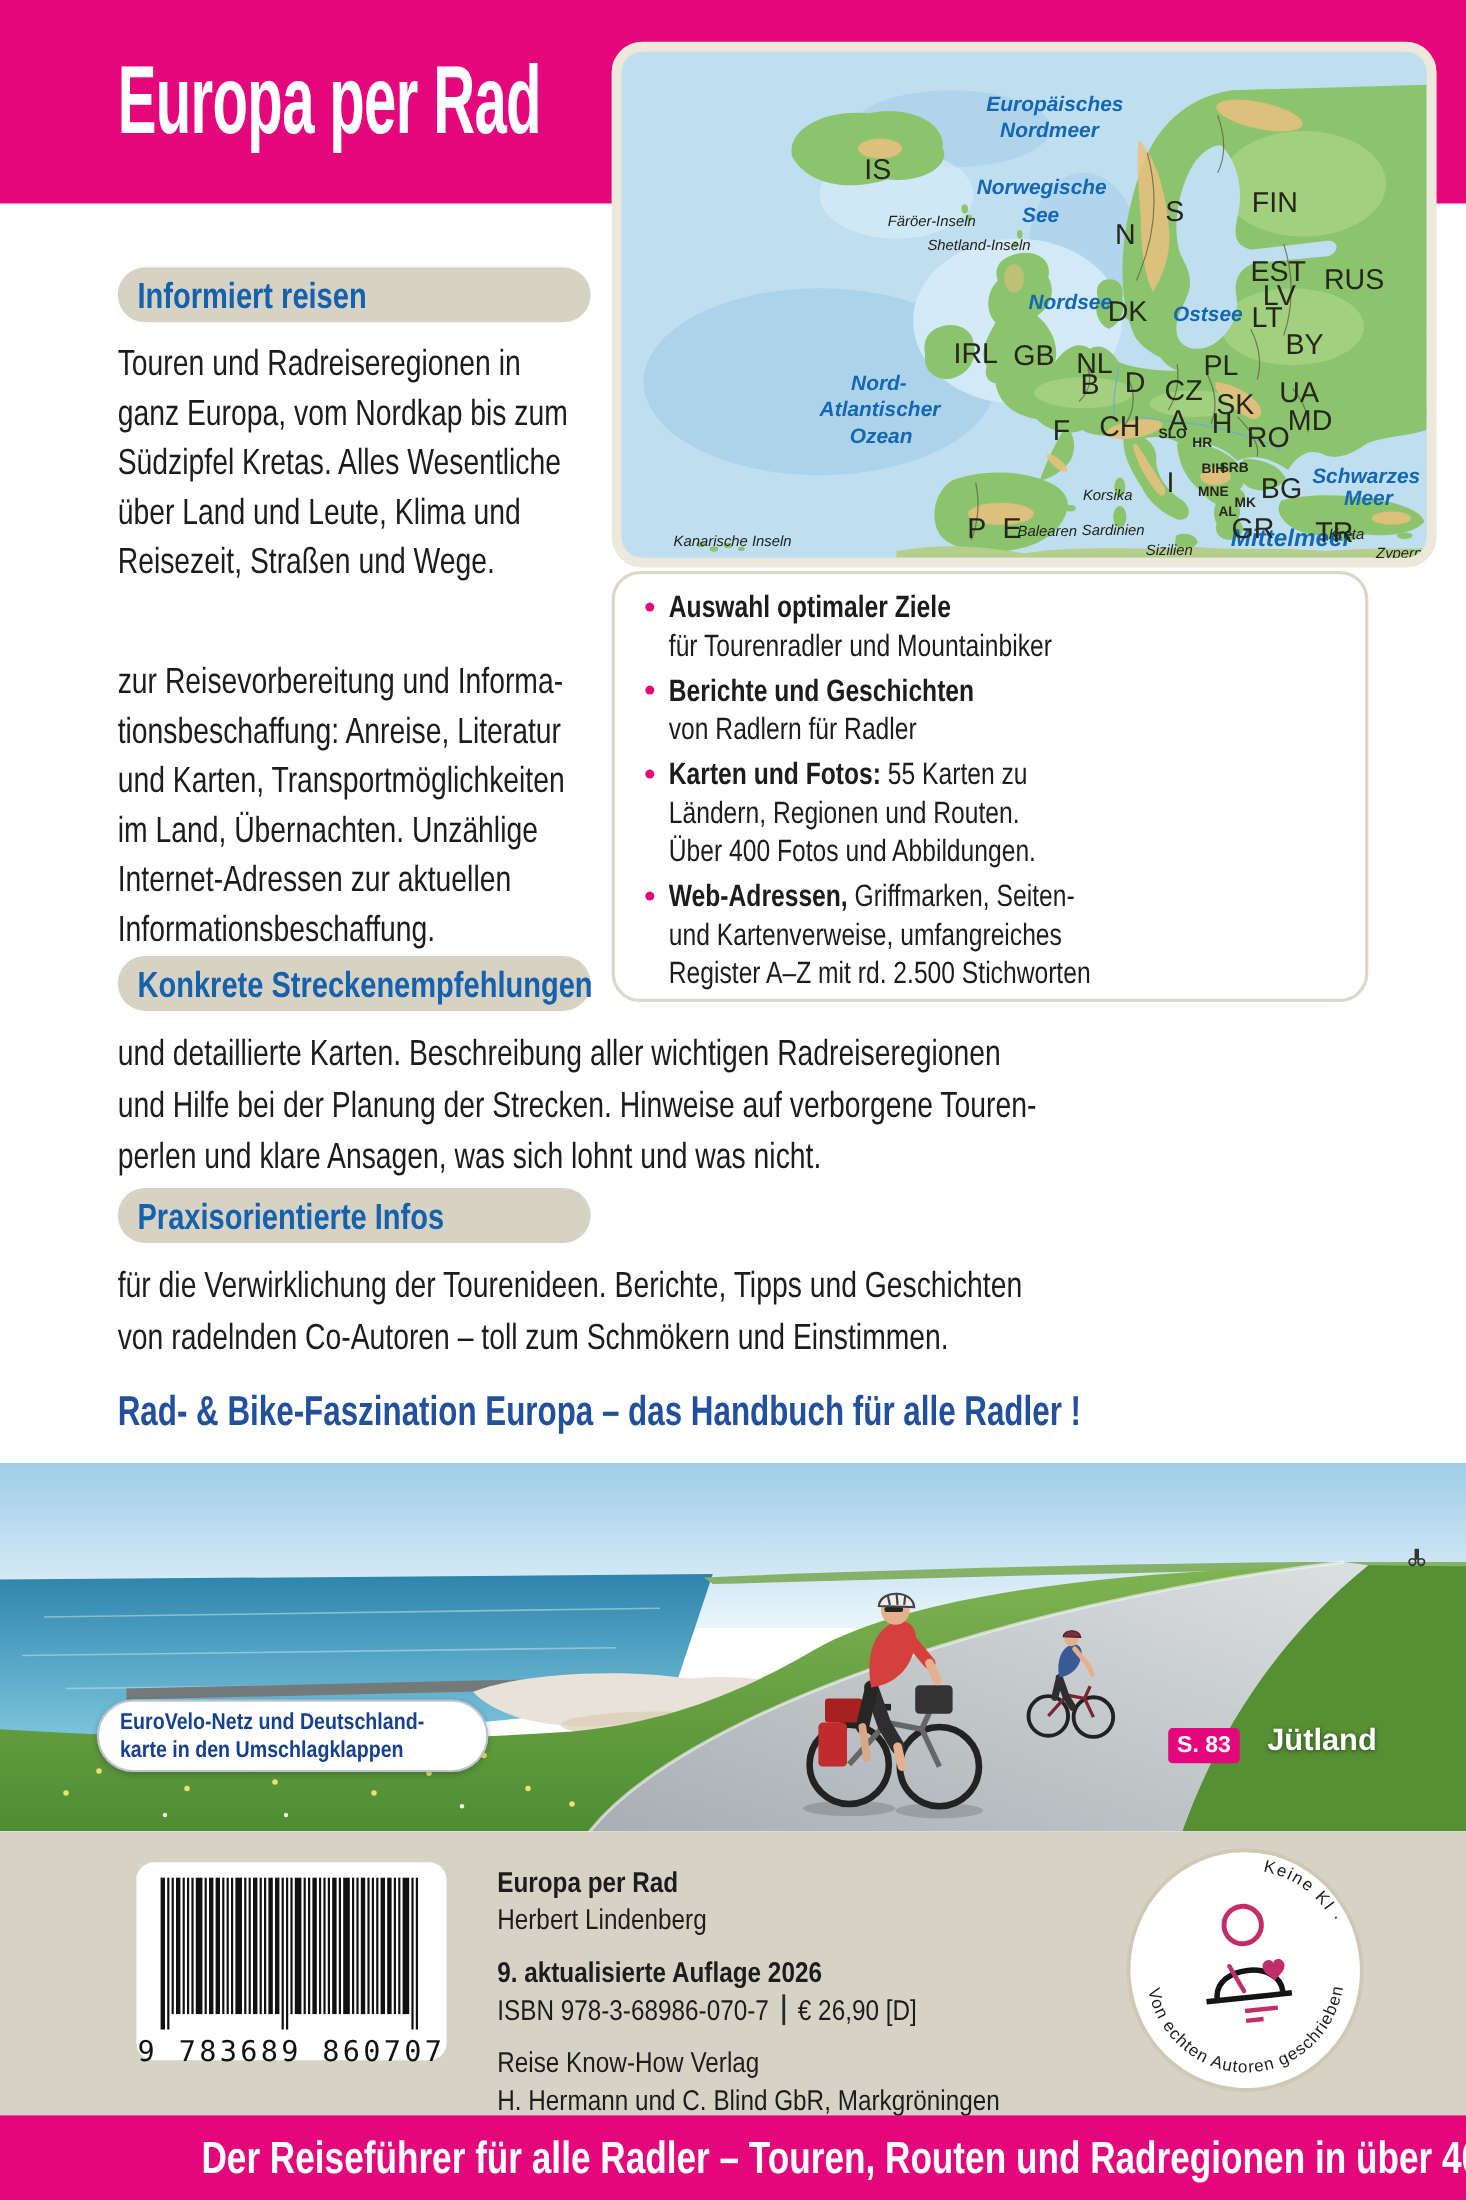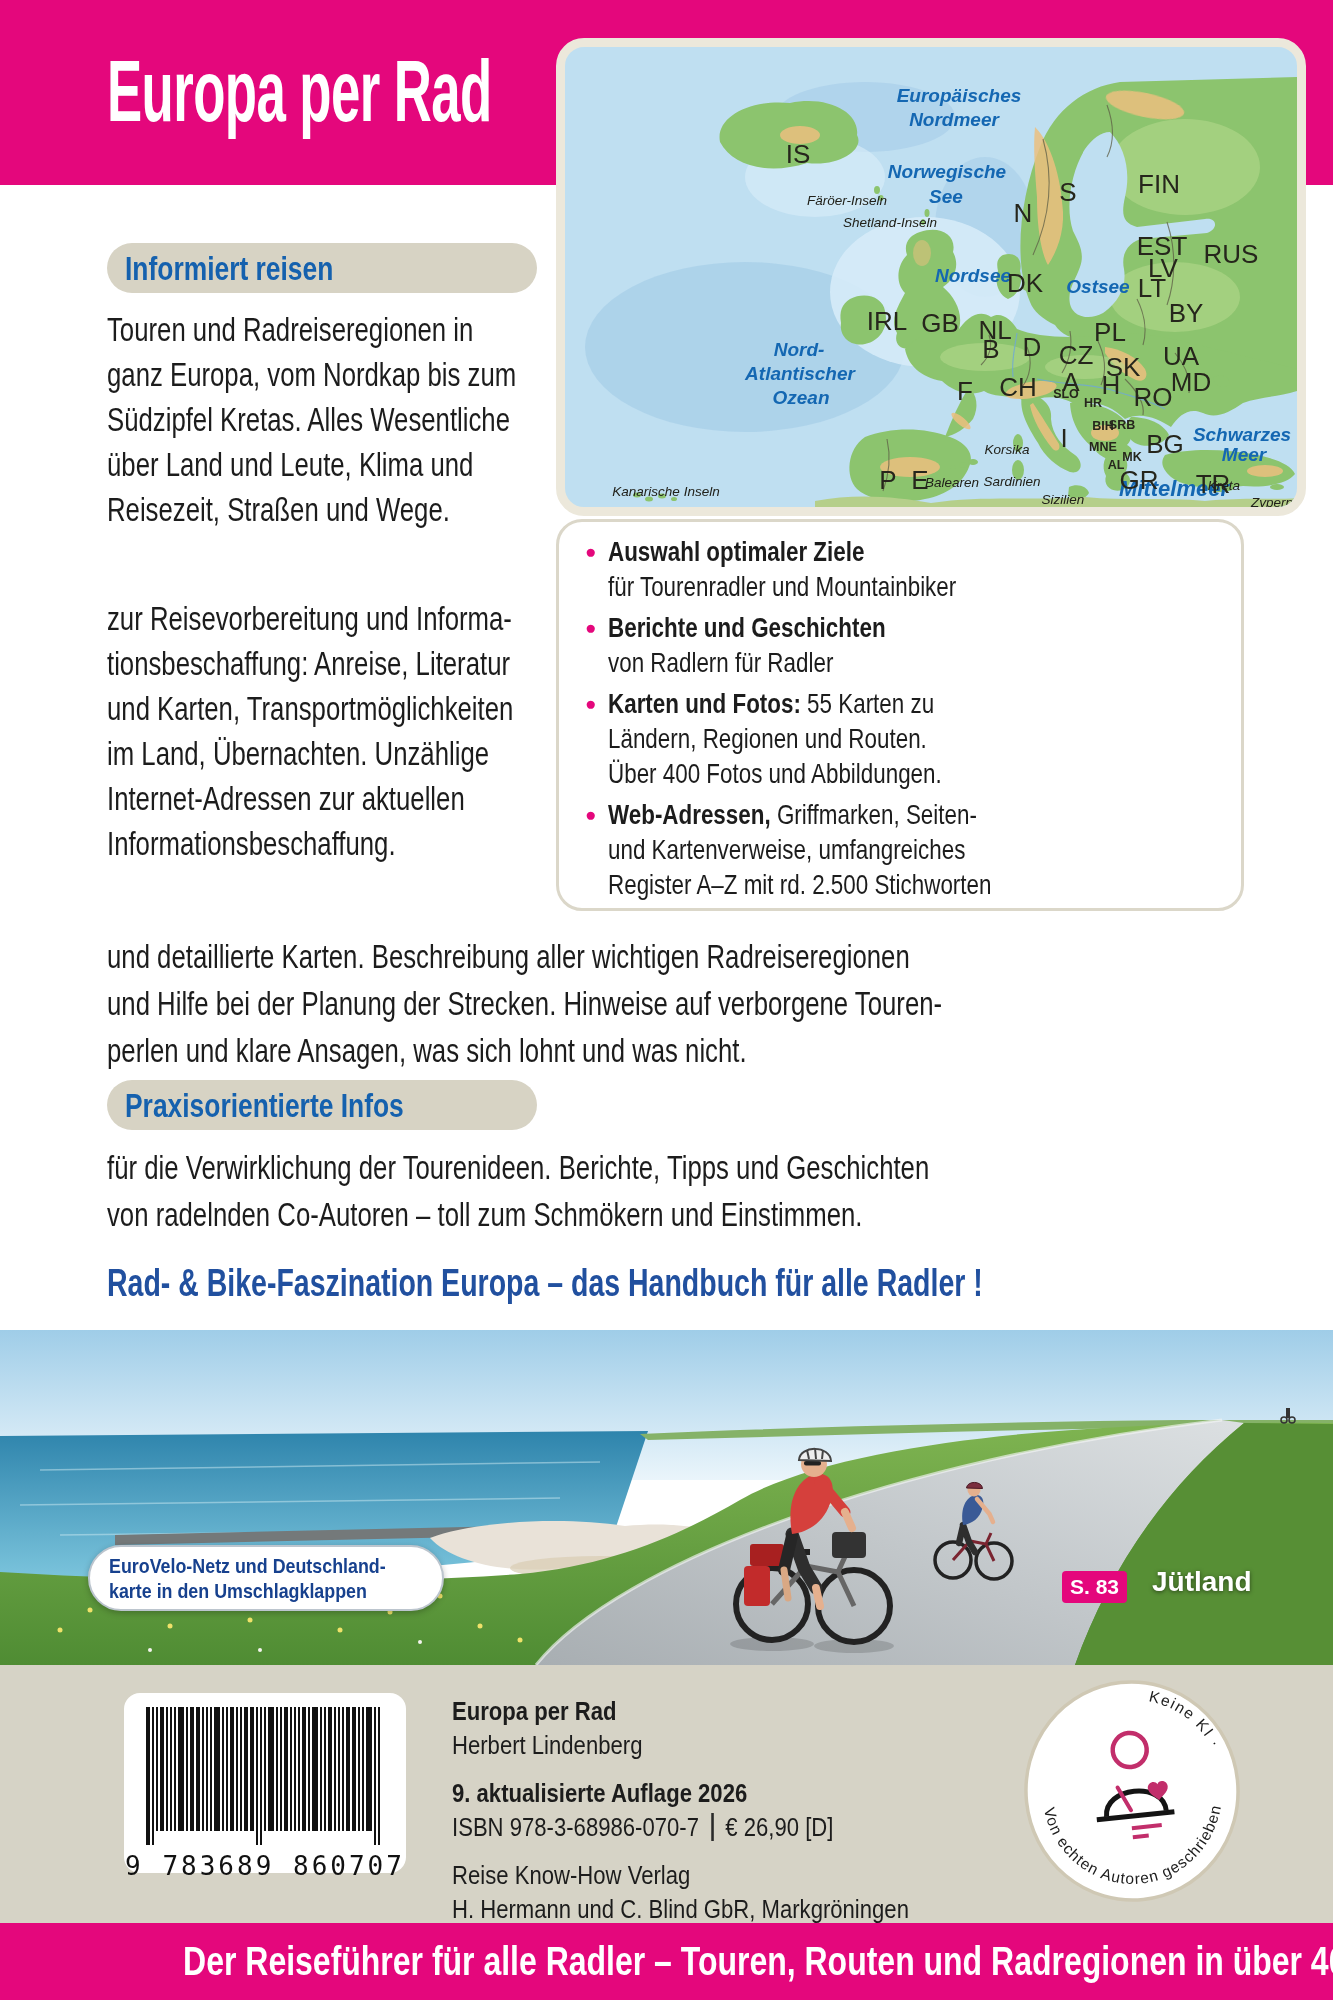--- a/index.html
+++ b/index.html
@@ -249,20 +249,21 @@
           <span class="dot">●</span>
           <div class="b-text"><b>Karten und Fotos:</b> 55 Karten zu<br>Ländern, Regionen und Routen.<br>Über 400 Fotos und Abbildungen.</div>
         </div>
         <div class="b-item">
           <span class="dot">●</span>
           <div class="b-text"><b>Web-Adressen,</b> Griffmarken, Seiten-<br>und Kartenverweise, umfangreiches<br>Register A–Z mit rd. 2.500 Stichworten</div>
         </div>
       </div>
   </div>
 
+  <div class="pill" style="top:869px"><span>Konkrete Streckenempfehlungen</span></div>
   <div class="para wide" style="top:933px">und detaillierte Karten. Beschreibung aller wichtigen Radreiseregionen<br>und Hilfe bei der Planung der Strecken. Hinweise auf verborgene Touren-<br>perlen und klare Ansagen, was sich lohnt und was nicht.</div>
 
   <div class="pill" style="top:1080px"><span>Praxisorientierte Infos</span></div>
   <div class="para wide" style="top:1144px">für die Verwirklichung der Tourenideen. Berichte, Tipps und Geschichten<br>von radelnden Co-Autoren – toll zum Schmökern und Einstimmen.</div>
 
   <div class="headline">Rad- &amp; Bike-Faszination Europa – das Handbuch für alle Radler !</div>
 
   <div class="photo">
     <svg viewBox="0 0 1333 335" preserveAspectRatio="none">
       <defs>

